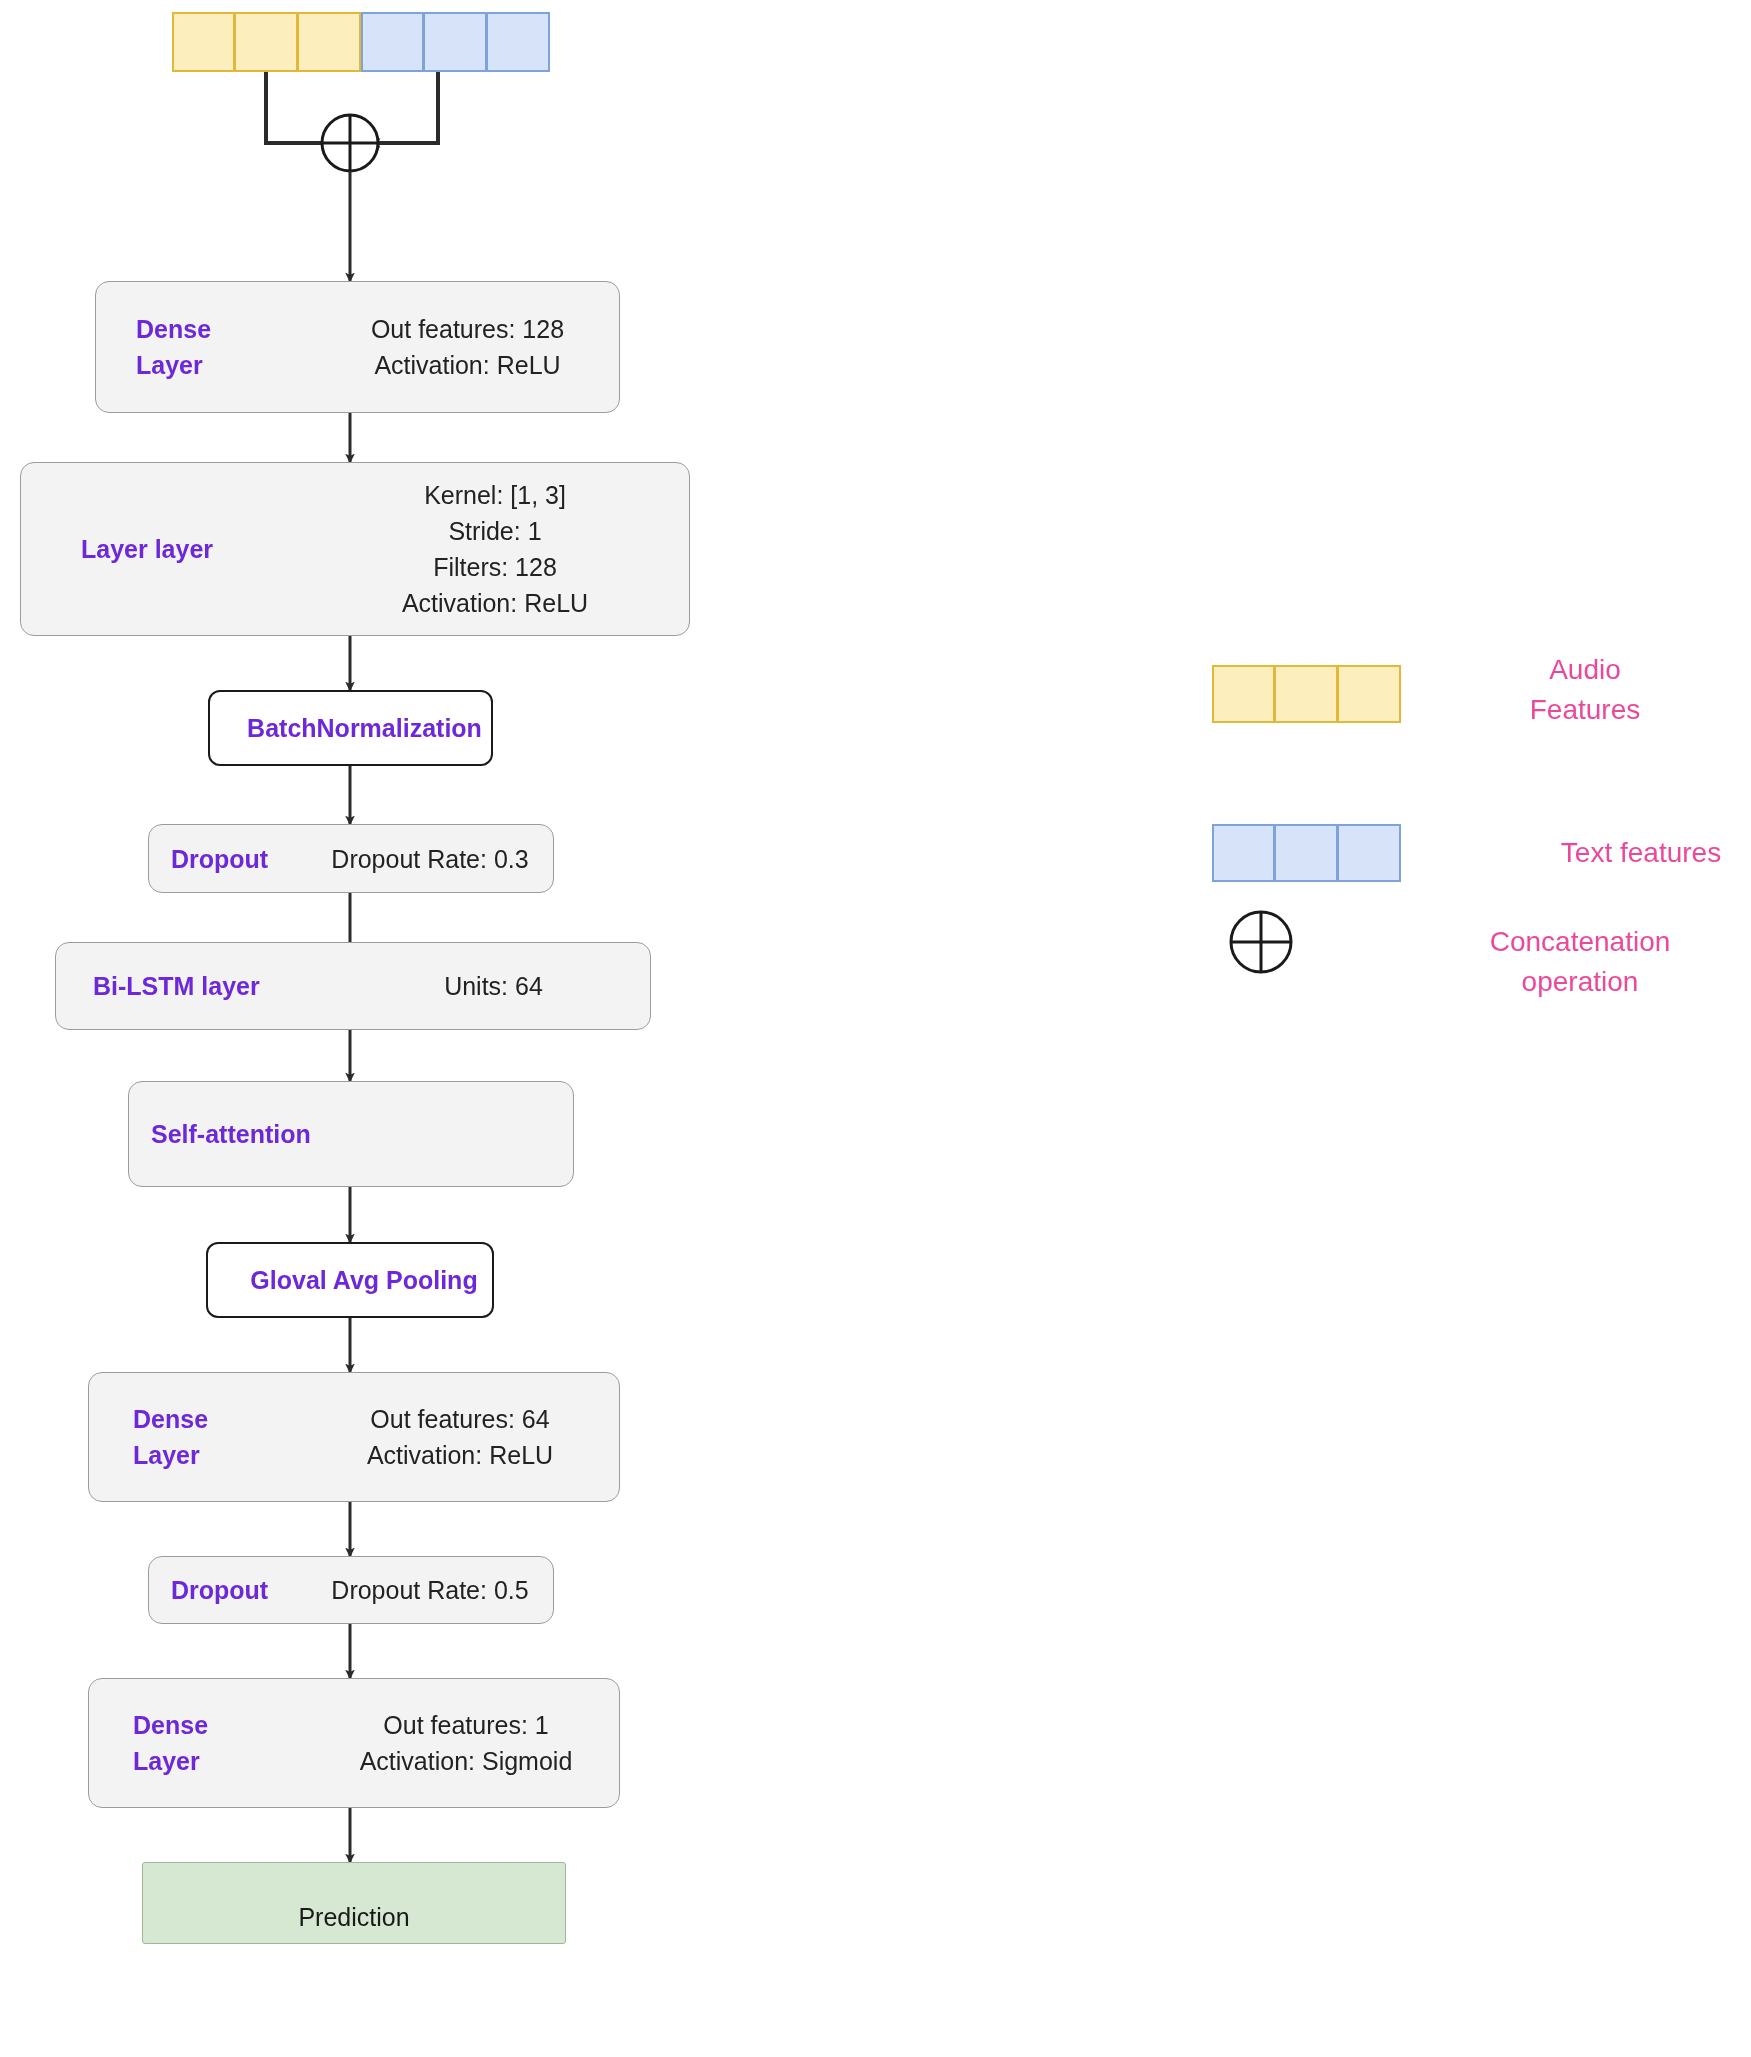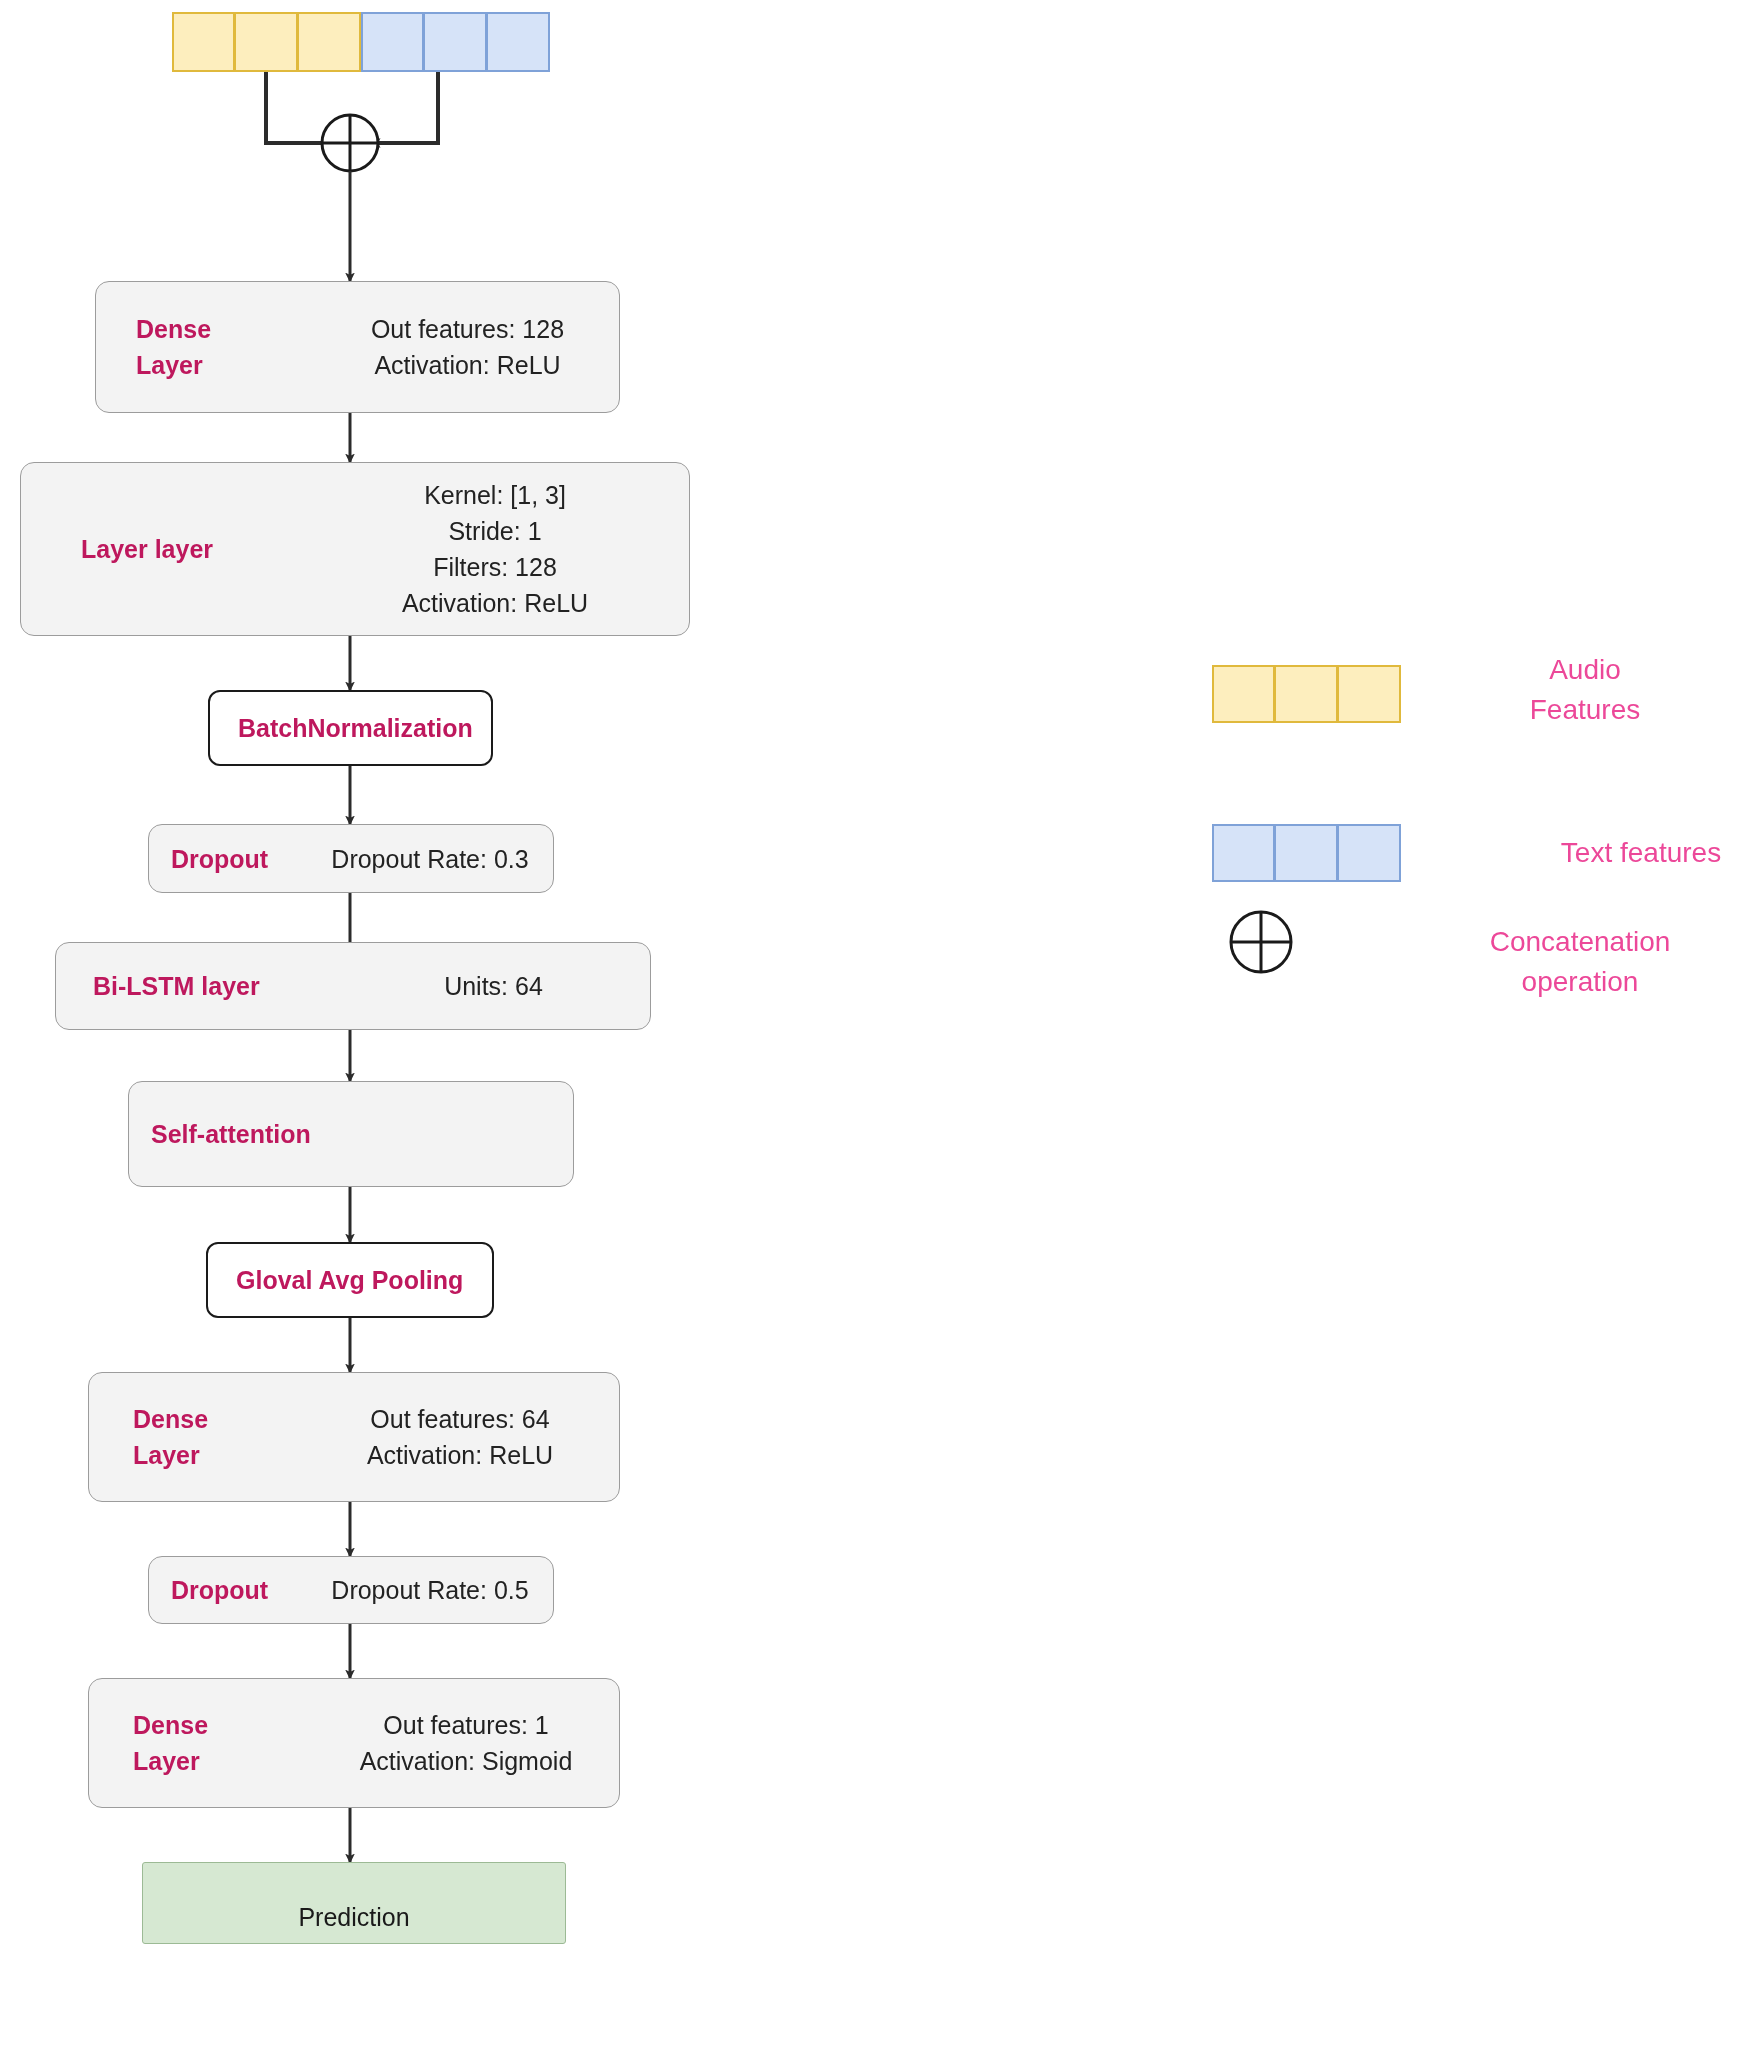--- a/index.html
+++ b/index.html
@@ -71,25 +71,25 @@
     background: #d6e8d2;
     border: 1px solid #9cba95;
     border-radius: 3px;
     justify-content: center;
   }
   .node-title {
     font-weight: bold;
     font-size: 25px;
     line-height: 36px;
     white-space: pre-line;
-    color: #be185d;
+    color: #6d28d9;
   }
   .node-title.center {
     width: 100%;
-    text-align: left;
+    text-align: center;
     padding-left: 28px;
   }
   .node-params {
     font-size: 25px;
     line-height: 36px;
     white-space: pre-line;
     text-align: center;
     color: #222222;
   }
   .node-plain {

